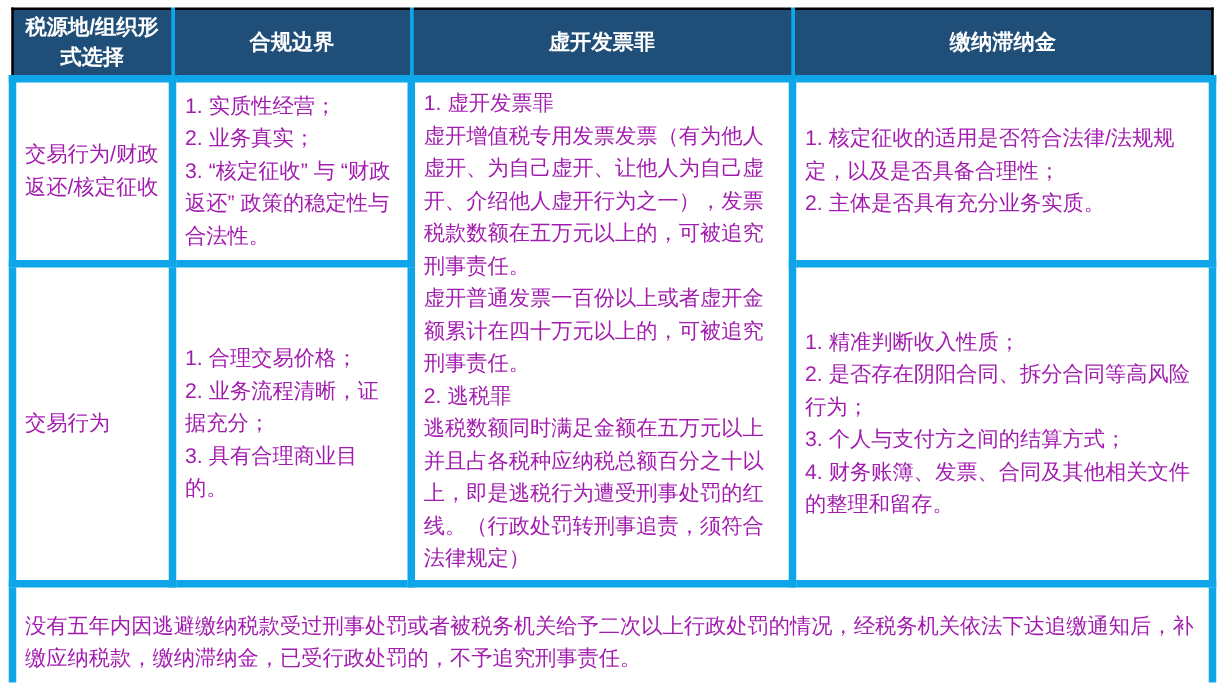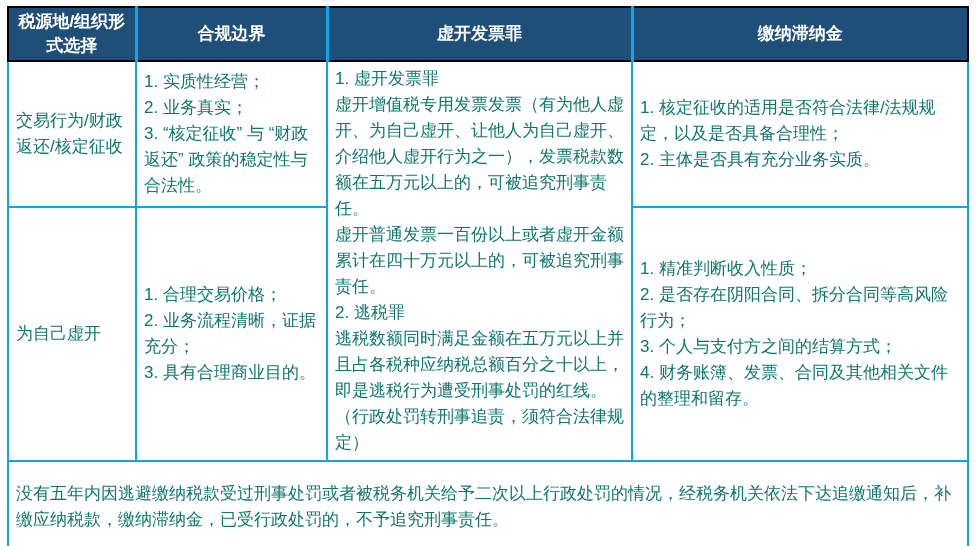--- a/index.html
+++ b/index.html
@@ -31,22 +31,22 @@
     text-align: center;
     vertical-align: middle;
     padding: 2px 4px;
     border-bottom: 2px solid #000000;
   }
   table.compliance th + th {
     border-left: 3px solid #0ea5e9;
     margin-left: 11px;
   }
   table.compliance td {
-    border: 2px solid #0ea5e9;
-    color: #0f766e;
+    border: 6px solid #0ea5e9;
+    color: #a21caf;
     font-size: 17px;
     line-height: 26px;
     vertical-align: middle;
     text-align: left;
     padding: 4px 7px;
     white-space: pre-line;
     overflow: hidden;
   }
   tr.row-header   { height: 48px; }
   tr.row-1        { height: 142px; }
@@ -81,21 +81,21 @@
 3. “核定征收” 与 “财政返还” 政策的稳定性与合法性。</td>
         <td class="cell-redline" rowspan="2">1. 虚开发票罪
 虚开增值税专用发票发票（有为他人虚开、为自己虚开、让他人为自己虚开、介绍他人虚开行为之一），发票税款数额在五万元以上的，可被追究刑事责任。
 虚开普通发票一百份以上或者虚开金额累计在四十万元以上的，可被追究刑事责任。
 2. 逃税罪
 逃税数额同时满足金额在五万元以上并且占各税种应纳税总额百分之十以上，即是逃税行为遭受刑事处罚的红线。（行政处罚转刑事追责，须符合法律规定）</td>
         <td>1. 核定征收的适用是否符合法律/法规规定，以及是否具备合理性；
 2. 主体是否具有充分业务实质。</td>
       </tr>
       <tr class="row-2">
-        <td>为自己虚开</td>
+        <td>交易行为</td>
         <td>1. 合理交易价格；
 2. 业务流程清晰，证据充分；
 3. 具有合理商业目的。</td>
         <td>1. 精准判断收入性质；
 2. 是否存在阴阳合同、拆分合同等高风险行为；
 3. 个人与支付方之间的结算方式；
 4. 财务账簿、发票、合同及其他相关文件的整理和留存。</td>
       </tr>
       <tr class="row-footer">
         <td colspan="4">没有五年内因逃避缴纳税款受过刑事处罚或者被税务机关给予二次以上行政处罚的情况，经税务机关依法下达追缴通知后，补缴应纳税款，缴纳滞纳金，已受行政处罚的，不予追究刑事责任。</td>

